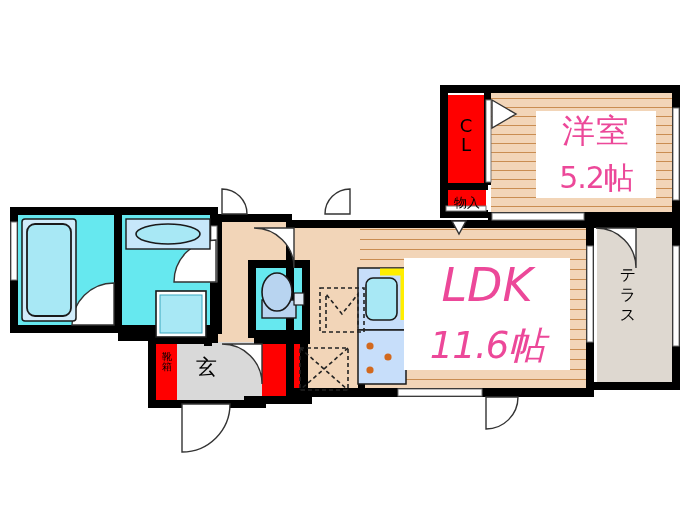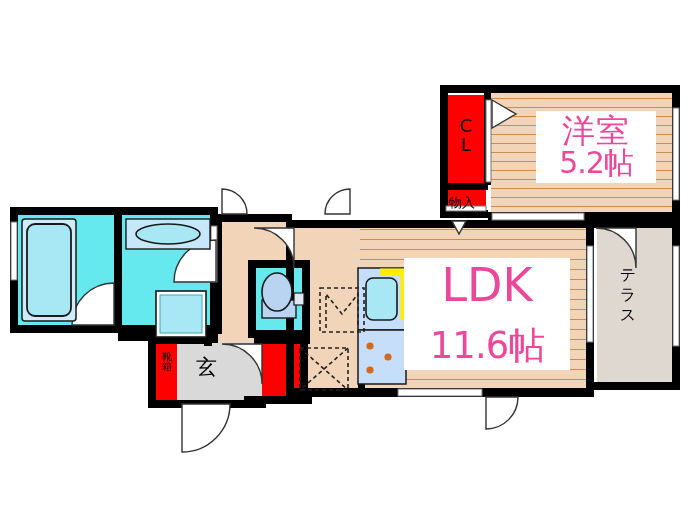--- a/index.html
+++ b/index.html
@@ -32,47 +32,49 @@
   .room-name {
     background: #ffffff;
     text-align: center;
     font-weight: normal;
   }
   .ldk-box {
     left: 404px;
     top: 258px;
     width: 162px;
     padding: 4px 2px 6px 2px;
+    font-style: italic;
   }
   .ldk-box .l1 { font-size: 46px; letter-spacing: 0px; }
   .ldk-box .l2 { font-size: 37px; letter-spacing: -1px; margin-top: 19px; }
 
   .yoshitsu-box {
     left: 536px;
     top: 111px;
     width: 116px;
     padding: 3px 2px 5px 2px;
   }
   .yoshitsu-box .l1 { font-size: 33px; letter-spacing: 1px; }
-  .yoshitsu-box .l2 { font-size: 30px; letter-spacing: -1px; margin-top: 1px; }
+  .yoshitsu-box .l2 { font-size: 30px; letter-spacing: -1px; margin-top: 16px; }
 
   .cl-label {
     left: 449px;
     top: 117px;
     width: 34px;
     text-align: center;
     color: #000000;
     font-size: 18px;
   }
   .cl-label div { line-height: 1.05; }
 
   .monoiri-label {
     left: 449px;
     top: 196px;
     width: 36px;
+    text-align: center;
     font-size: 13px;
     color: #000000;
   }
   .genkan-label {
     left: 196px;
     top: 357px;
     font-size: 21px;
     color: #000000;
   }
   .kutsubako-label {

